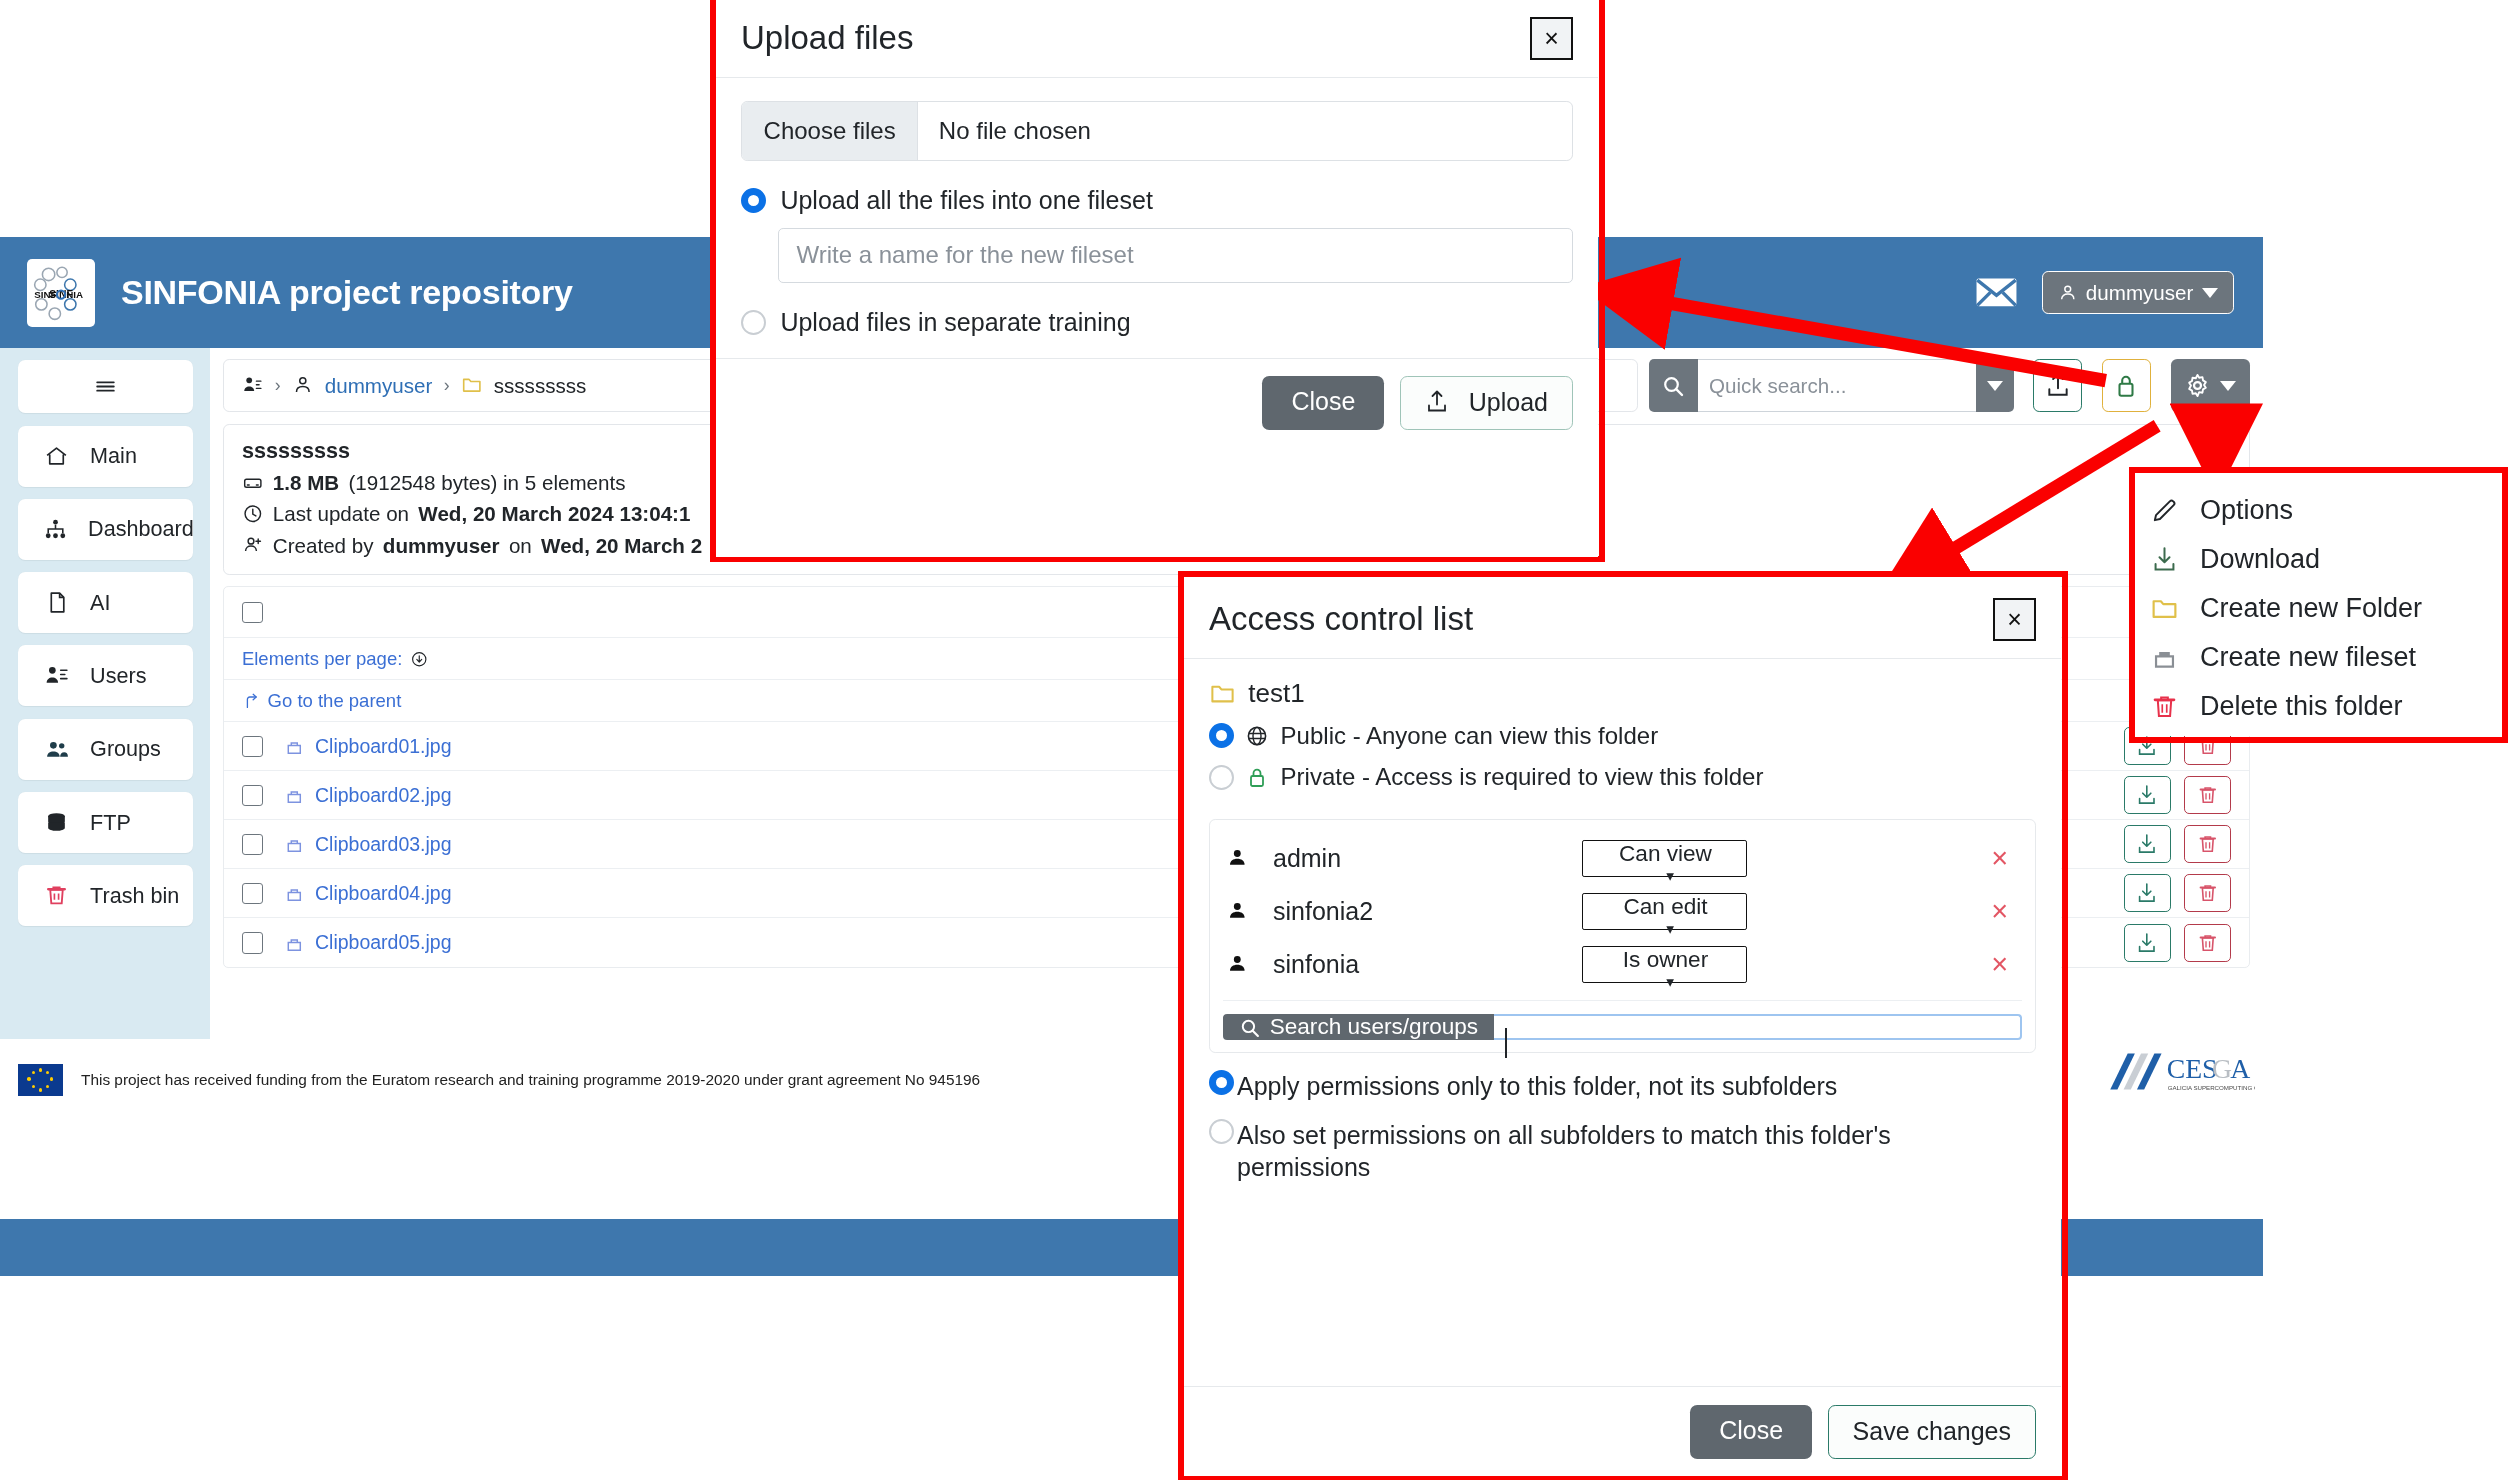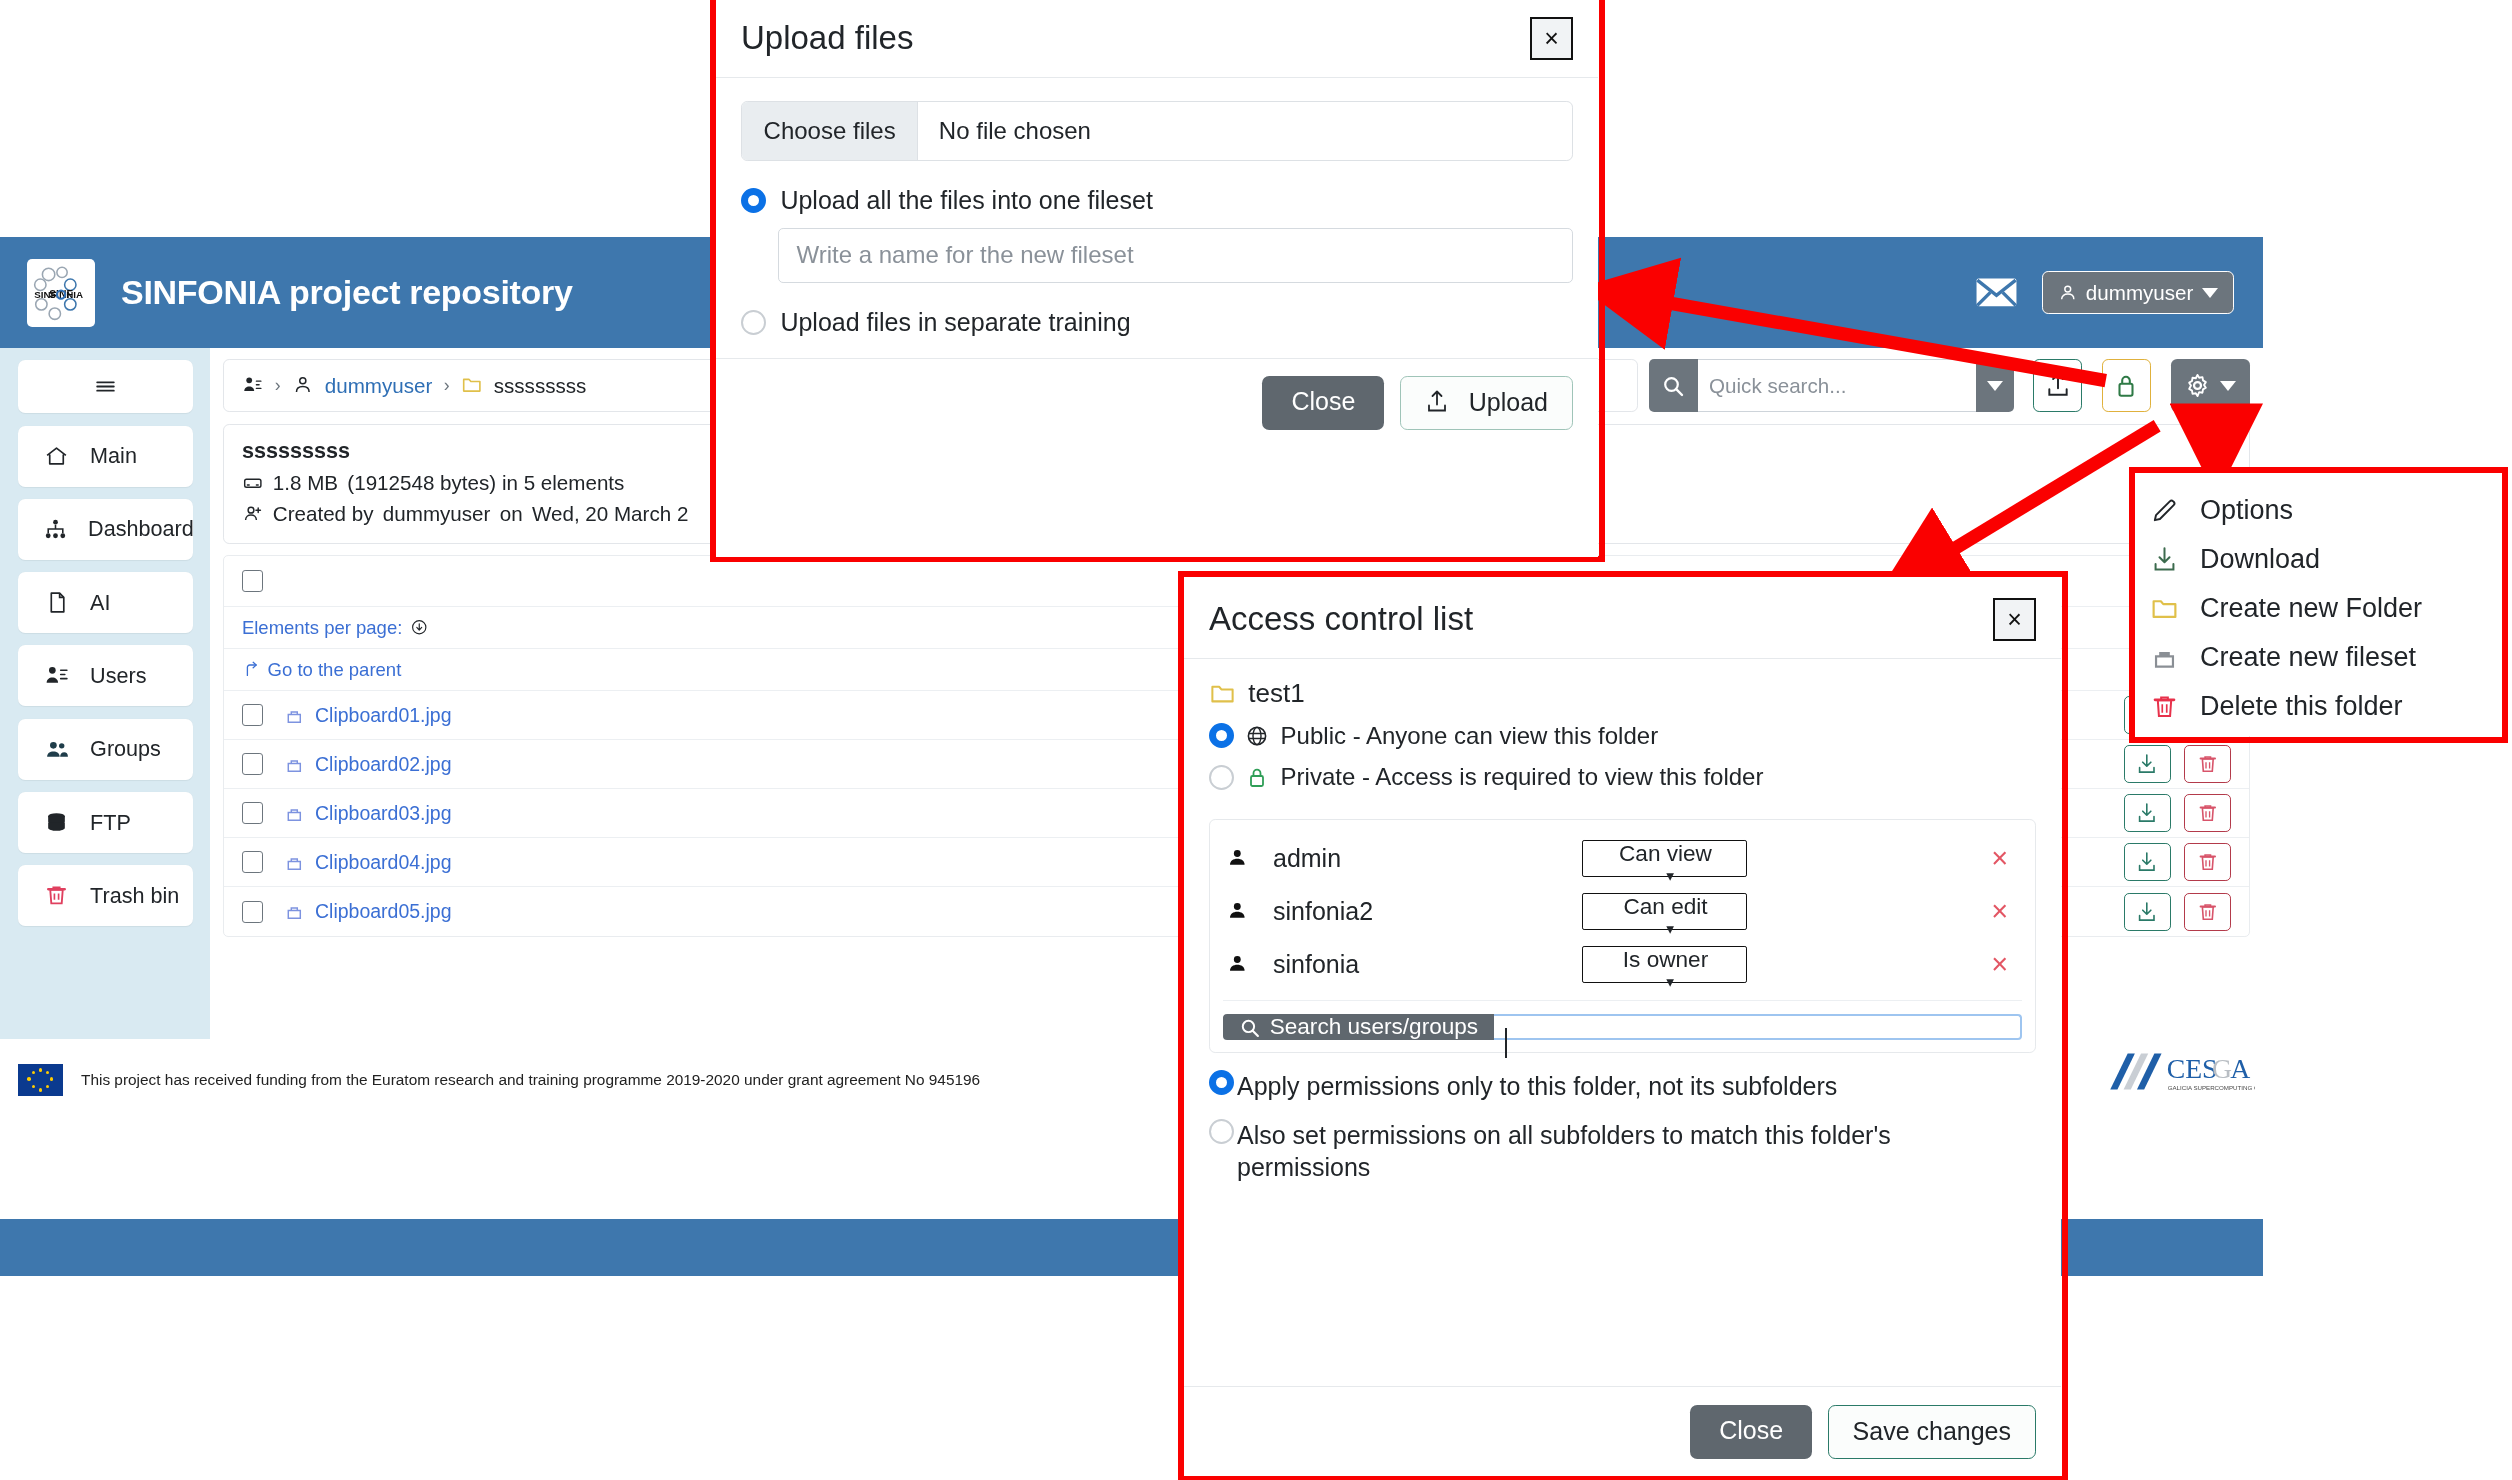--- a/index.html
+++ b/index.html
@@ -89,21 +89,21 @@
   }
   .gear-btn svg { width:27px; height:27px; }
 
   
   .infocard {
     margin-top:11.3px; border:1px solid #e3e6ea; border-radius:6.2px; padding:13.4px 17.5px 15.4px;
   }
   .infocard .ftitle { font-size:21.6px; font-weight:bold; color:#212529; margin-bottom:5.1px; }
   .infoline { font-size:20.6px; color:#212529; display:flex; align-items:center; gap:9.3px; margin-top:4.1px; line-height:1.32; }
   .infoline svg { width:21.6px; height:21.6px; flex:none; }
-  .infoline b { font-weight:normal; }
+  .infoline b { font-weight:bold; }
 
   
   .table { margin-top:11.3px; border:1px solid #e9ecef; border-radius:5.1px; overflow:hidden; }
   .trow { display:flex; align-items:center; height:49px; border-bottom:1px solid #eceff2; padding:0 17.5px; }
   .trow:last-child { border-bottom:none; }
   .trow.head { height:51px; }
   .trow.meta { height:42px; }
   .cbx { width:21.6px; height:21.6px; border:1px solid #6c757d; border-radius:3.1px; background:#fff; flex:none; }
   .cell-name { display:flex; align-items:center; gap:10.3px; margin-left:20.6px; font-size:19.5px; color:#3b6fd4; }
   .cell-name svg { width:20.6px; height:20.6px; }
@@ -385,20 +385,28 @@
       <div class="infoline">
         <svg viewBox="0 0 24 24">
             <rect x="3" y="8" width="18" height="9" rx="2" fill="none" stroke="#212529" stroke-width="1.6"></rect>
             <path d="M6 14.5h2M16 14.5h2" stroke="#212529" stroke-width="1.6" stroke-linecap="round"></path>
           </svg>
         <b>1.8 MB</b>
         <span>(1912548 bytes) in 5 elements</span>
       </div>
       <div class="infoline">
         <svg viewBox="0 0 24 24">
+            <circle cx="12" cy="12" r="8.6" fill="none" stroke="#212529" stroke-width="1.6"></circle>
+            <path d="M12 7v5.4l3.4 2" fill="none" stroke="#212529" stroke-width="1.6" stroke-linecap="round"></path>
+          </svg>
+        <span>Last update on</span>
+        <b>Wed, 20 March 2024 13:04:1</b>
+      </div>
+      <div class="infoline">
+        <svg viewBox="0 0 24 24">
             <circle cx="10" cy="8" r="3.2" fill="none" stroke="#212529" stroke-width="1.6"></circle>
             <path d="M4 19c0-3.6 2.8-5.6 6-5.6s6 2 6 5.6" fill="none" stroke="#212529" stroke-width="1.6"></path>
             <path d="M18 5.5v5M15.5 8h5" stroke="#212529" stroke-width="1.6" stroke-linecap="round"></path>
           </svg>
         <span>Created by</span>
         <b>dummyuser</b>
         <span>on</span>
         <b>Wed, 20 March 2</b>
       </div>
     </div>

